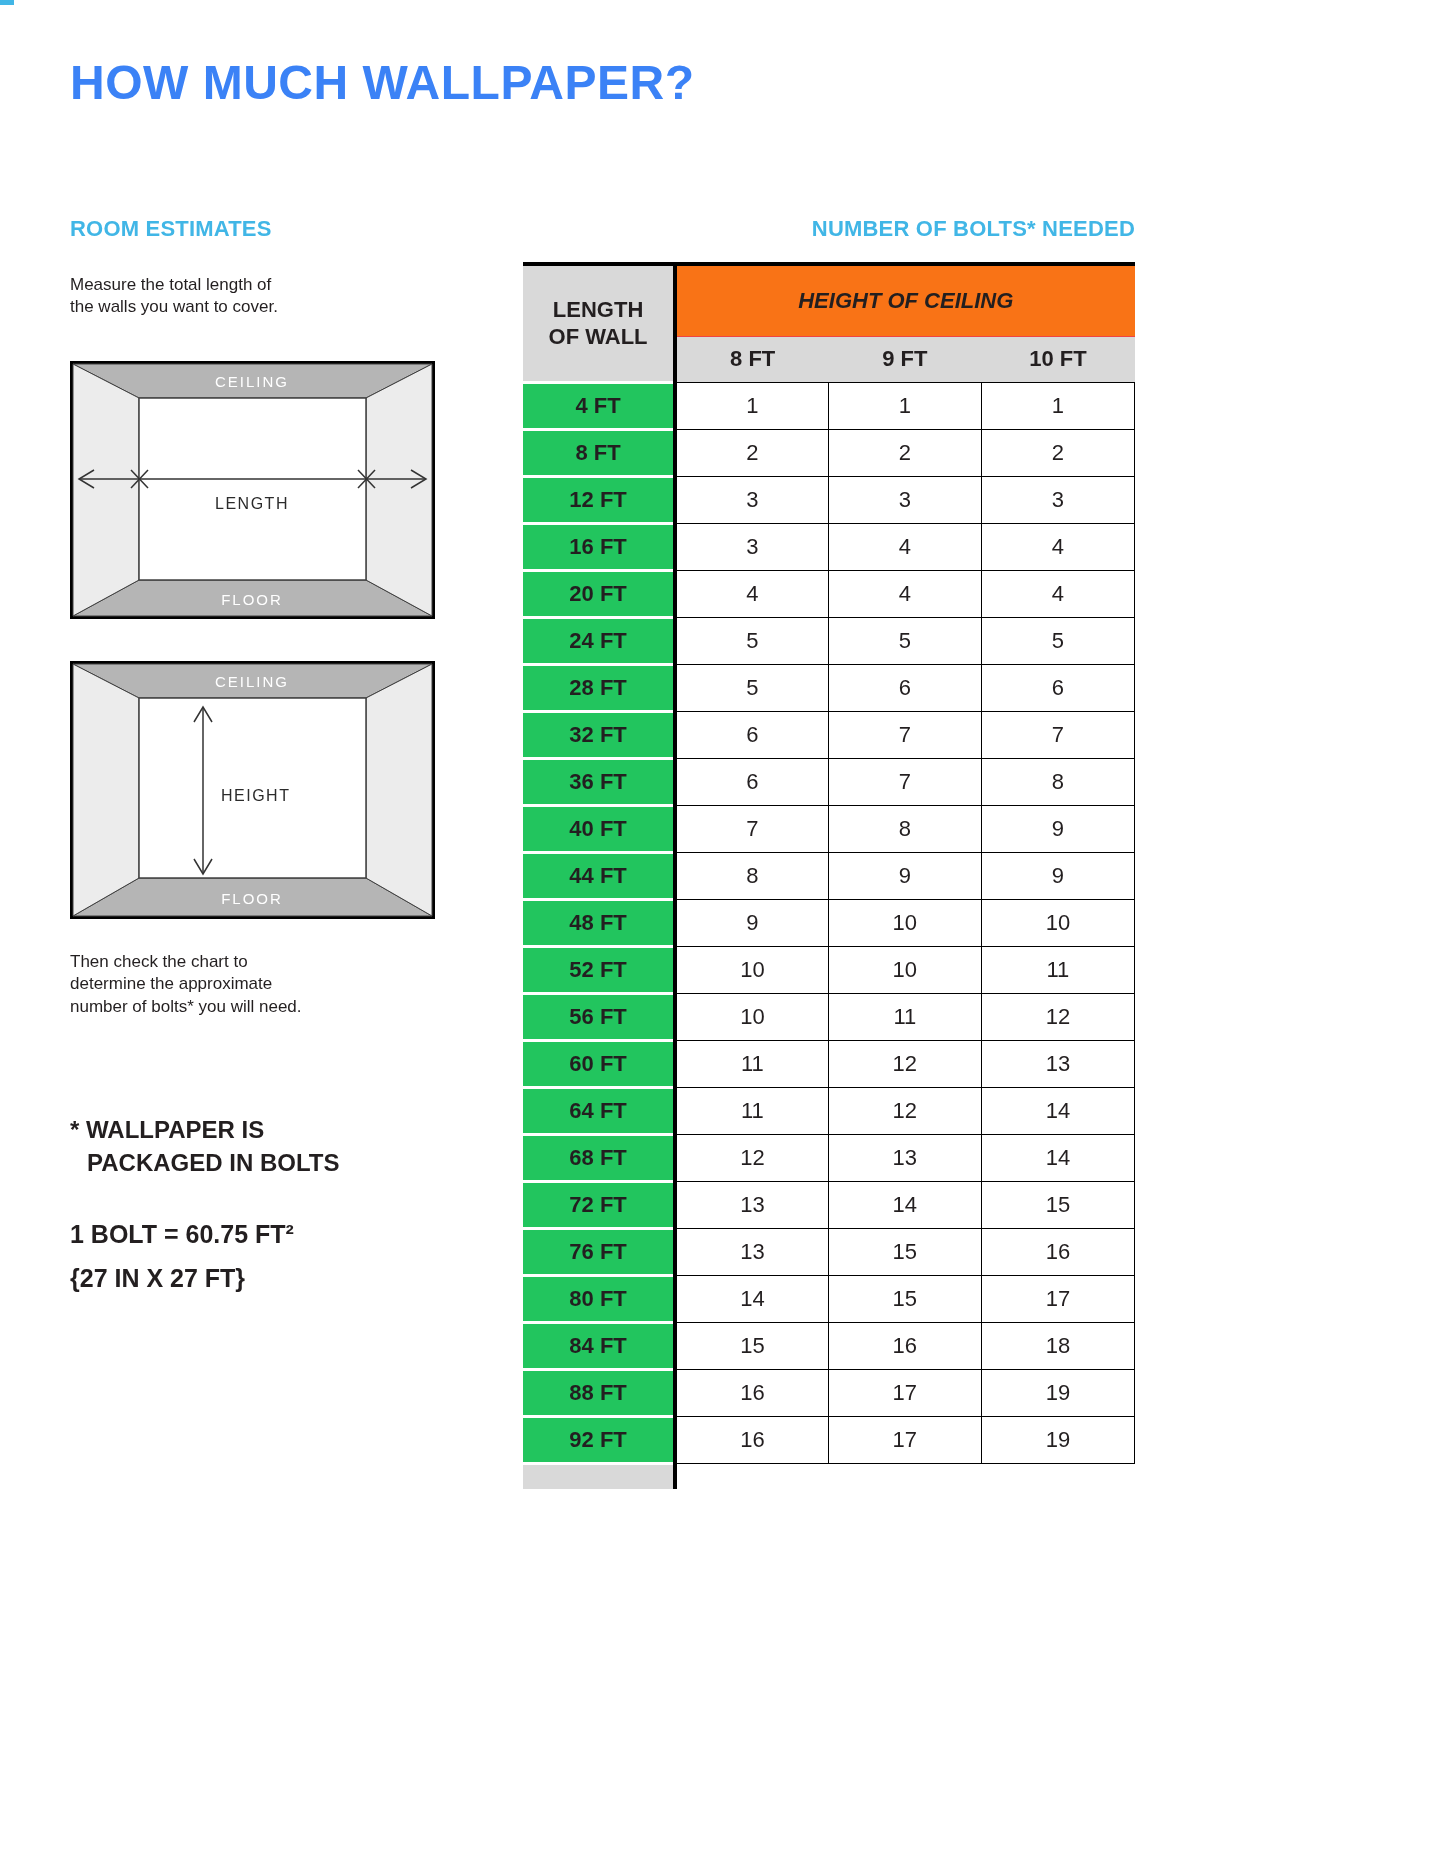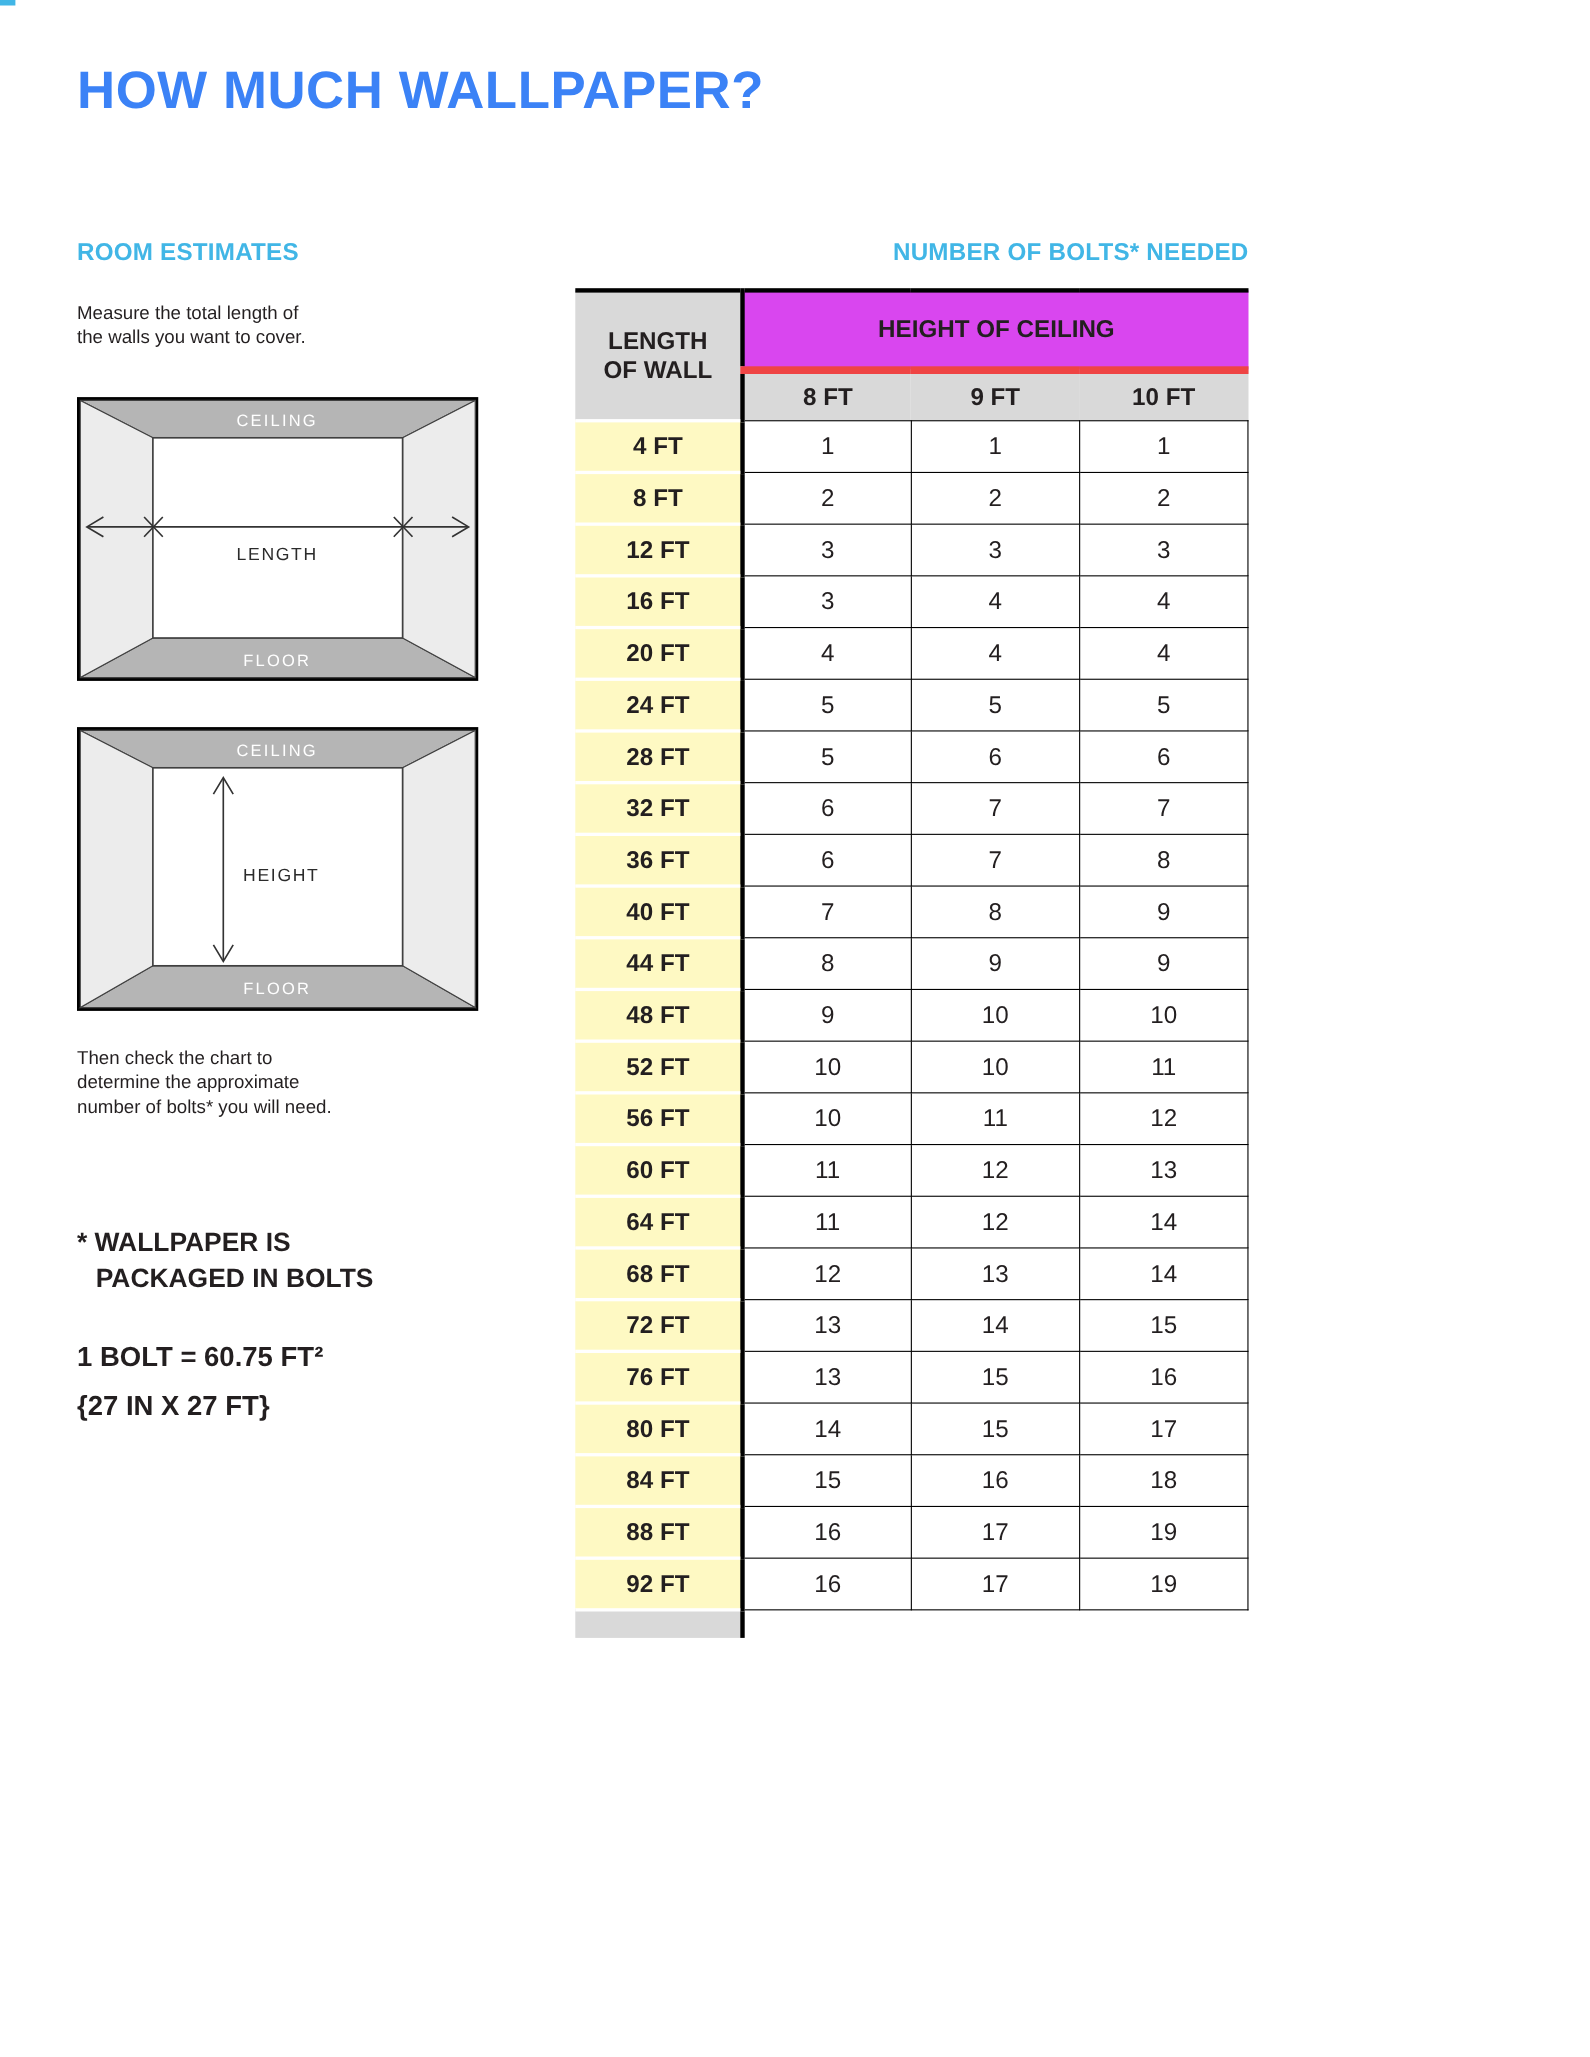--- a/index.html
+++ b/index.html
@@ -74,32 +74,33 @@
   }
   .corner {
     background: #d9d9d9;
     font-weight: bold;
     line-height: 1.25;
     white-space: pre-line;
     border-right: 4px solid #000;
     border-bottom: 3px solid #fff;
   }
   .group-header {
-    background: #d946ef;
+    background: #f97316;
     font-weight: bold;
     height: 72px;
-    border-bottom: 7px solid #ef4444;
+    border-bottom: 1px solid #ef4444;
+    font-style: italic;
   }
   .col-header {
     background: #d9d9d9;
     font-weight: bold;
     height: 46px;
   }
   .bolt-table tbody th.len {
-    background: #fef9c3;
+    background: #22c55e;
     font-weight: bold;
     height: 47px;
     border-right: 4px solid #000;
     border-bottom: 3px solid #fff;
   }
   .bolt-table tbody td.val {
     border: 1px solid #000;
     background: #fff;
     font-weight: normal;
   }

